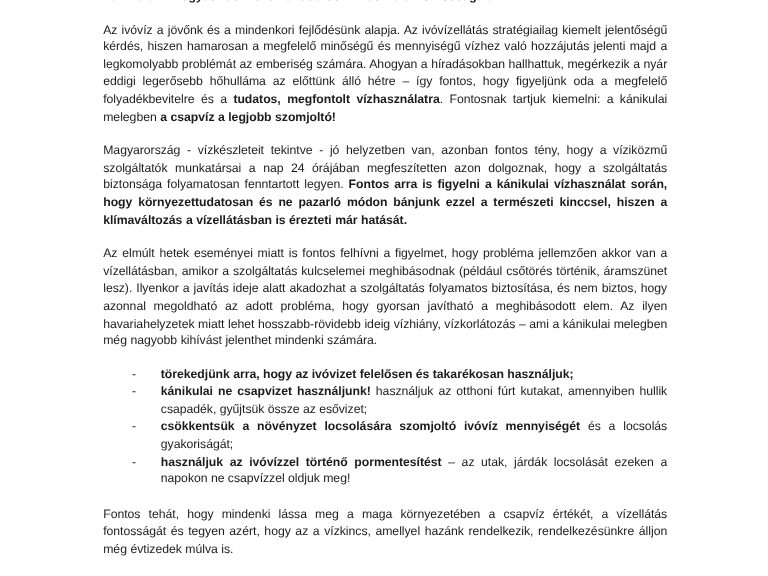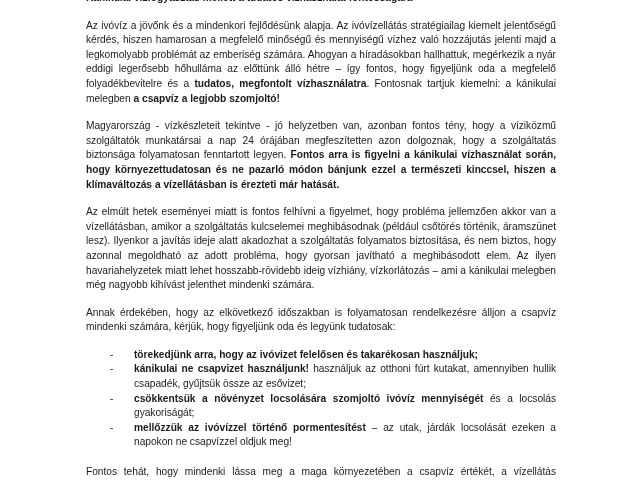--- a/index.html
+++ b/index.html
@@ -97,27 +97,26 @@
   <div class="doc-body">
 
     <div class="heading">Kánikulai vízfogyasztás mellett a tudatos vízhasználat fontosságára</div>
 
     <p class="para"><span>Az ivóvíz a jövőnk és a mindenkori fejlődésünk alapja. Az ivóvízellátás stratégiailag kiemelt jelentőségű kérdés, hiszen hamarosan a megfelelő minőségű és mennyiségű vízhez való hozzájutás jelenti majd a legkomolyabb problémát az emberiség számára. Ahogyan a híradásokban hallhattuk, megérkezik a nyár eddigi legerősebb hőhulláma az előttünk álló hétre – így fontos, hogy figyeljünk oda a megfelelő folyadékbevitelre és a </span><b>tudatos, megfontolt vízhasználatra</b><span>. Fontosnak tartjuk kiemelni: a kánikulai melegben </span><b>a csapvíz a legjobb szomjoltó!</b></p>
 
     <p class="para"><span>Magyarország - vízkészleteit tekintve - jó helyzetben van, azonban fontos tény, hogy a víziközmű szolgáltatók munkatársai a nap 24 órájában megfeszítetten azon dolgoznak, hogy a szolgáltatás biztonsága folyamatosan fenntartott legyen. </span><b>Fontos arra is figyelni a kánikulai vízhasználat során, hogy környezettudatosan és ne pazarló módon bánjunk ezzel a természeti kinccsel, hiszen a klímaváltozás a vízellátásban is érezteti már hatását.</b></p>
 
     <p class="para">Az elmúlt hetek eseményei miatt is fontos felhívni a figyelmet, hogy probléma jellemzően akkor van a vízellátásban, amikor a szolgáltatás kulcselemei meghibásodnak (például csőtörés történik, áramszünet lesz). Ilyenkor a javítás ideje alatt akadozhat a szolgáltatás folyamatos biztosítása, és nem biztos, hogy azonnal megoldható az adott probléma, hogy gyorsan javítható a meghibásodott elem. Az ilyen havariahelyzetek miatt lehet hosszabb-rövidebb ideig vízhiány, vízkorlátozás – ami a kánikulai melegben még nagyobb kihívást jelenthet mindenki számára.</p>
 
-    <p class="para">Annak érdekében, hogy az elkövetkező időszakban is folyamatosan rendelkezésre álljon a csapvíz mindenki számára, kérjük, hogy figyeljünk oda és legyünk tudatosak:</p>
 
     <ul class="bullet-list">
       <li><span class="dash">-</span><b>törekedjünk arra, hogy az ivóvizet felelősen és takarékosan használjuk;</b><span></span></li>
       <li><span class="dash">-</span><b>kánikulai ne csapvizet használjunk!</b><span> használjuk az otthoni fúrt kutakat, amennyiben hullik csapadék, gyűjtsük össze az esővizet;</span></li>
       <li><span class="dash">-</span><b>csökkentsük a növényzet locsolására szomjoltó ivóvíz mennyiségét</b><span> és a locsolás gyakoriságát;</span></li>
-      <li><span class="dash">-</span><b>mellőzzük az ivóvízzel történő pormentesítést</b><span> – az utak, járdák locsolását ezeken a napokon ne csapvízzel oldjuk meg!</span></li>
+      <li><span class="dash">-</span><b>használjuk az ivóvízzel történő pormentesítést</b><span> – az utak, járdák locsolását ezeken a napokon ne csapvízzel oldjuk meg!</span></li>
     </ul>
 
     <div class="spacer-sm"></div>
 
     <p class="para last">Fontos tehát, hogy mindenki lássa meg a maga környezetében a csapvíz értékét, a vízellátás fontosságát és tegyen azért, hogy az a vízkincs, amellyel hazánk rendelkezik, rendelkezésünkre álljon még évtizedek múlva is.</p>
 
   </div>
 </div>
 
 </body></html>

